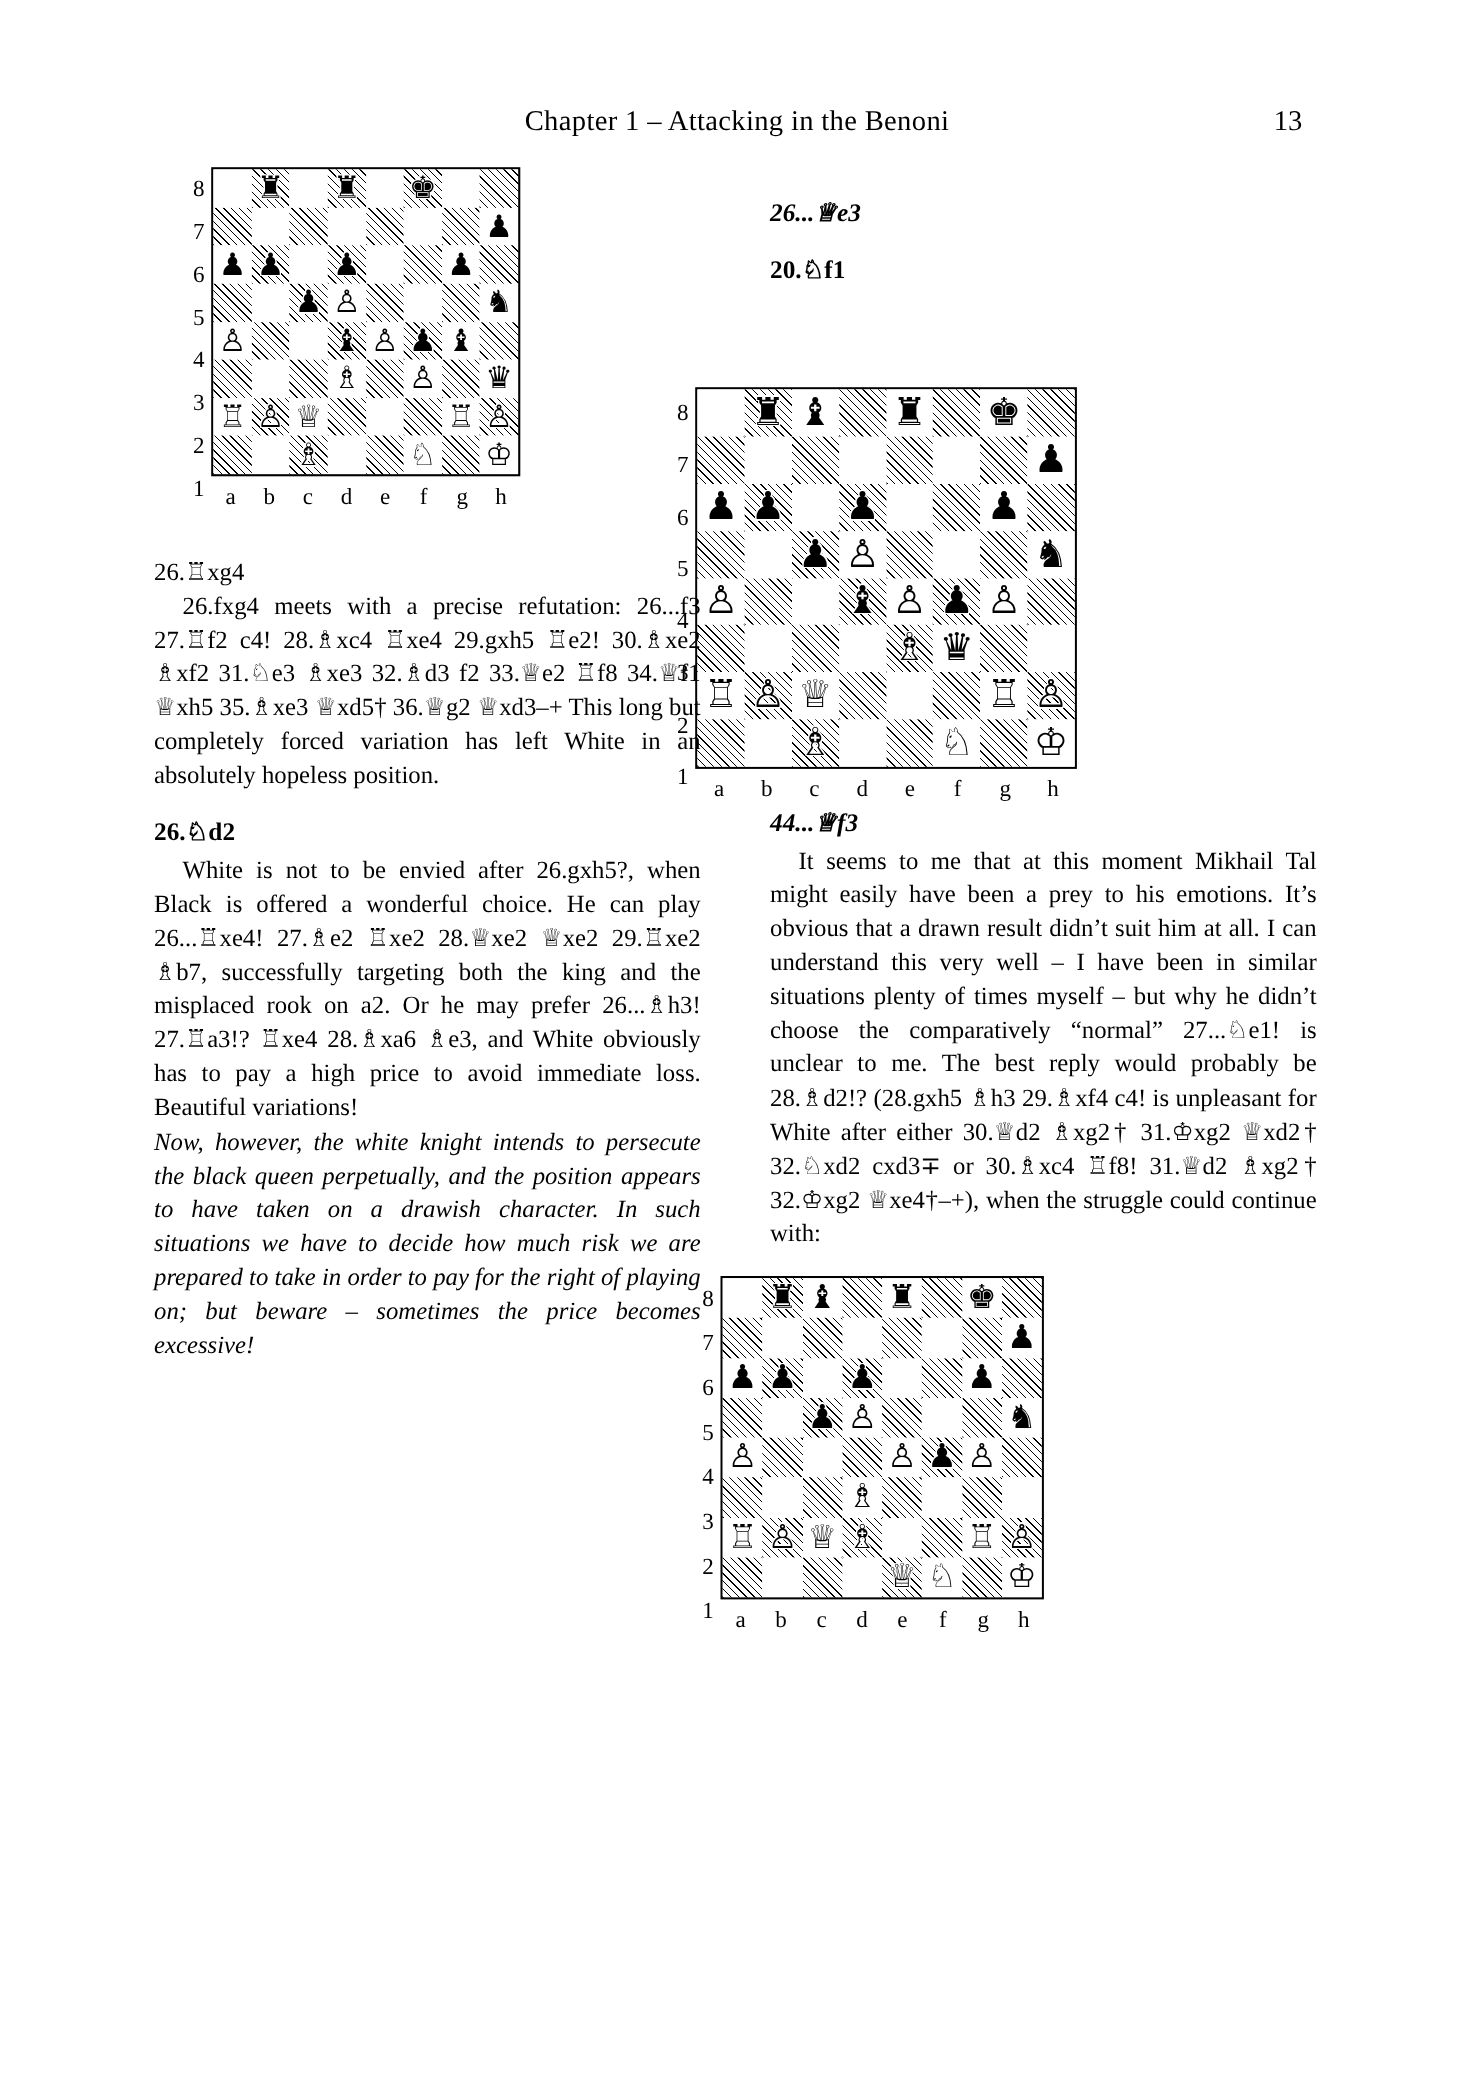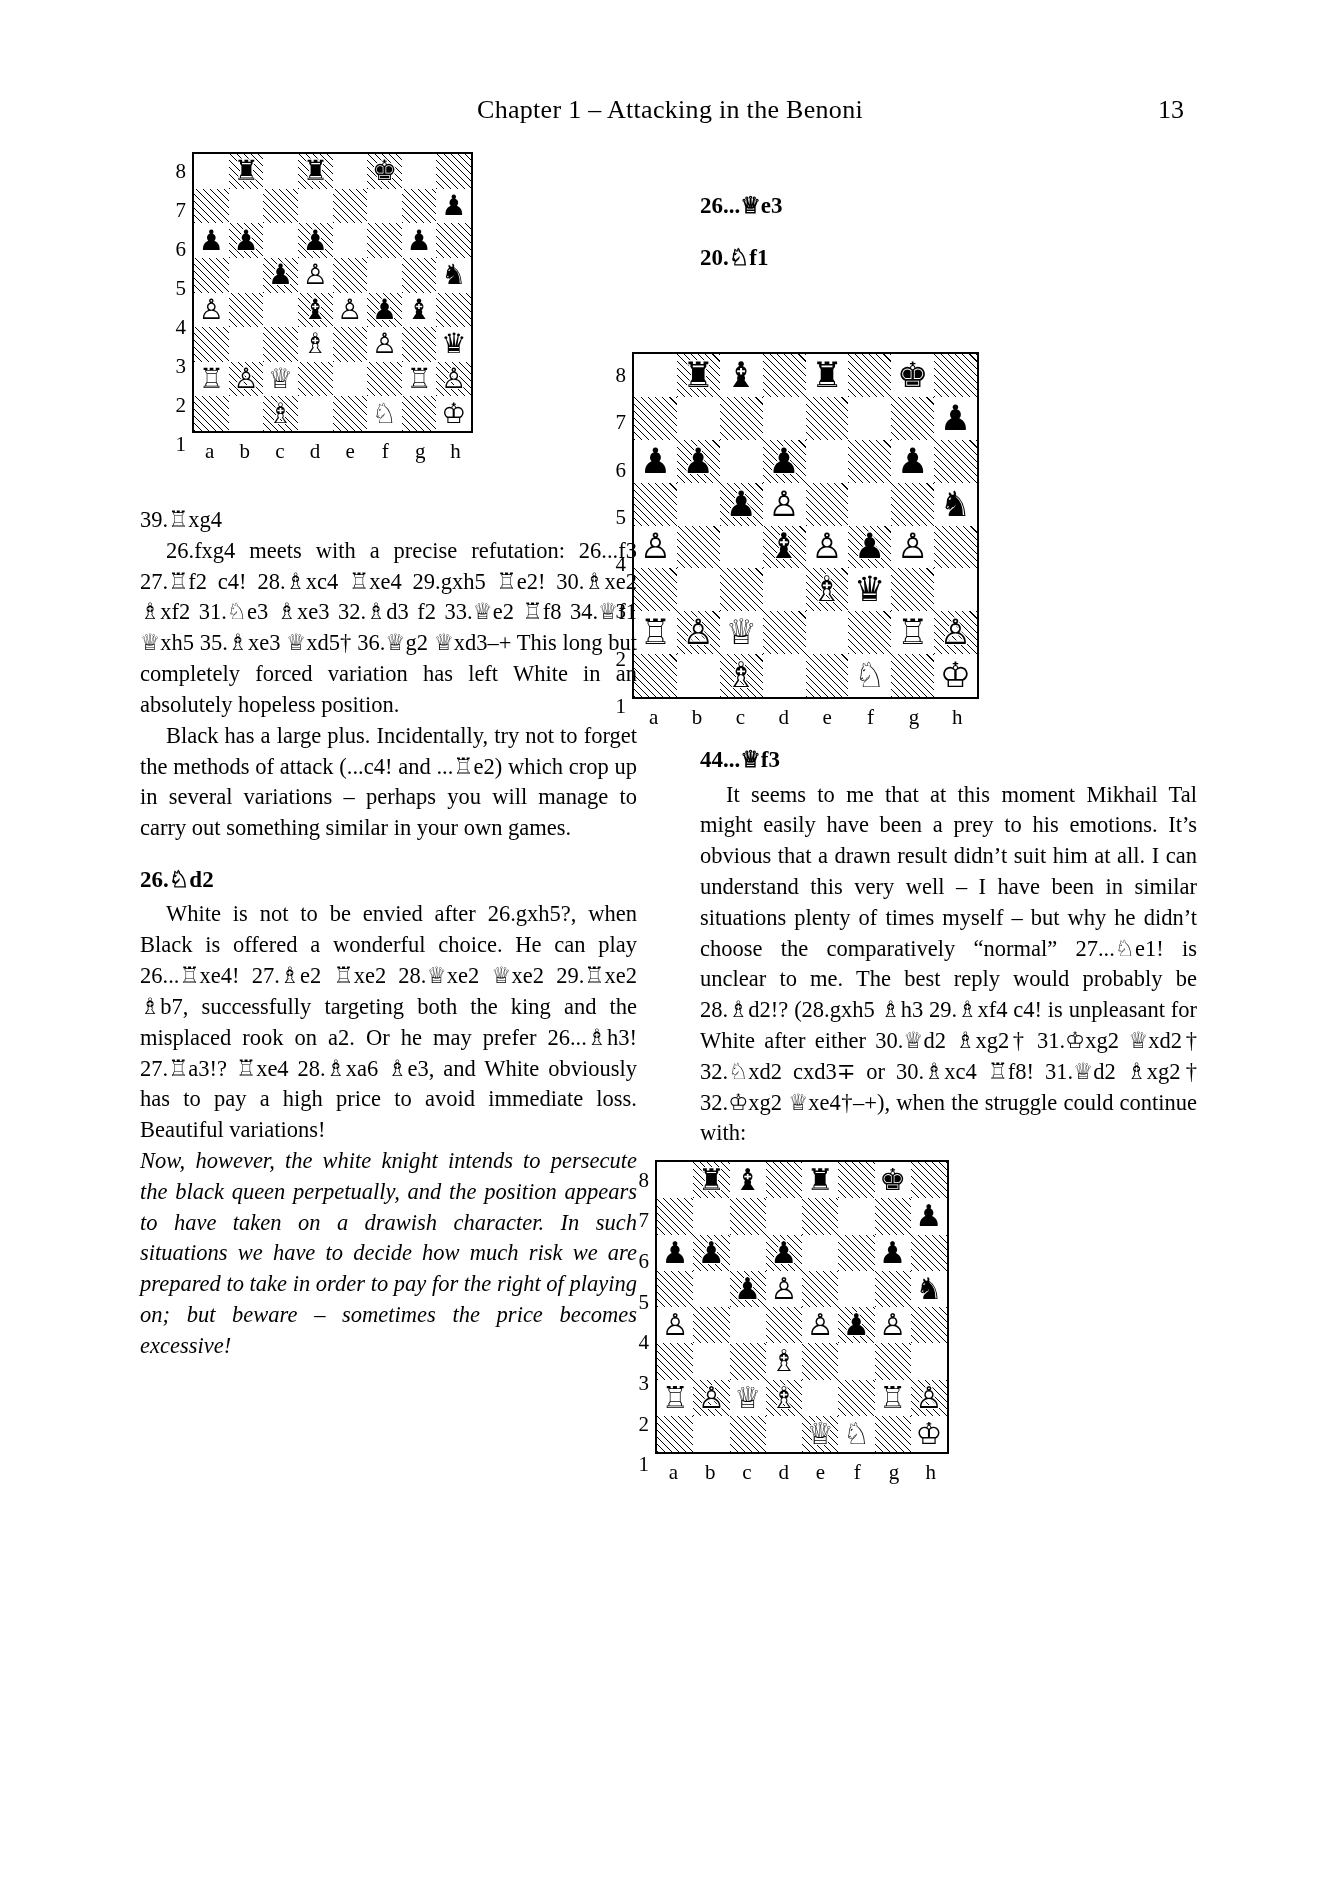--- a/index.html
+++ b/index.html
@@ -51,21 +51,21 @@
 
   p { margin: 0 0 0 0; }
   p.indent { text-indent: 26px; }
   p.gap { margin-top: 0; font-style: italic; }
   .movehead {
     font-weight: bold;
     font-size: 23px;
     margin-top: 20px;
     margin-bottom: 4px;
   }
-  .movehead.first { margin-top: 12px; }
+  .movehead.first { margin-top: 0; font-style: italic; }
   .flush { text-indent: 0; }
 
   
   .board-wrap {
     position: relative;
   }
   .board {
     border: 2px solid #000;
     display: grid;
     grid-template-columns: repeat(8, 1fr);
@@ -565,23 +565,22 @@
       <span>c</span>
       <span>d</span>
       <span>e</span>
       <span>f</span>
       <span>g</span>
       <span>h</span>
     </div>
   </div>
 
   <div class="col col-left" style="top: 505px;">
-    <p class="flush">39.♖xg4</p>
+    <p class="flush">26.♖xg4</p>
     <p class="indent">26.fxg4 meets with a precise refutation: 26...f3 27.♖f2 c4! 28.♗xc4 ♖xe4 29.gxh5 ♖e2! 30.♗xe2 ♗xf2 31.♘e3 ♗xe3 32.♗d3 f2 33.♕e2 ♖f8 34.♕f1 ♕xh5 35.♗xe3 ♕xd5† 36.♕g2 ♕xd3–+ This long but completely forced variation has left White in an absolutely hopeless position.</p>
-    <p class="indent">Black has a large plus. Incidentally, try not to forget the methods of attack (...c4! and ...♖e2) which crop up in several variations – perhaps you will manage to carry out something similar in your own games.</p>
     <p class="movehead">26.♘d2</p>
     <p class="indent">White is not to be envied after 26.gxh5?, when Black is offered a wonderful choice. He can play 26...♖xe4! 27.♗e2 ♖xe2 28.♕xe2 ♕xe2 29.♖xe2 ♗b7, successfully targeting both the king and the misplaced rook on a2. Or he may prefer 26...♗h3! 27.♖a3!? ♖xe4 28.♗xa6 ♗e3, and White obviously has to pay a high price to avoid immediate loss. Beautiful variations!</p>
     <p class="flush gap">Now, however, the white knight intends to persecute the black queen perpetually, and the position appears to have taken on a drawish character. In such situations we have to decide how much risk we are prepared to take in order to pay for the right of playing on; but beware – sometimes the price becomes excessive!</p>
   </div>
 
   <div class="col col-right" style="top: 178px;">
     <p class="movehead first">26...♕e3</p>
     <p class="movehead">20.♘f1</p>
   </div>
 

